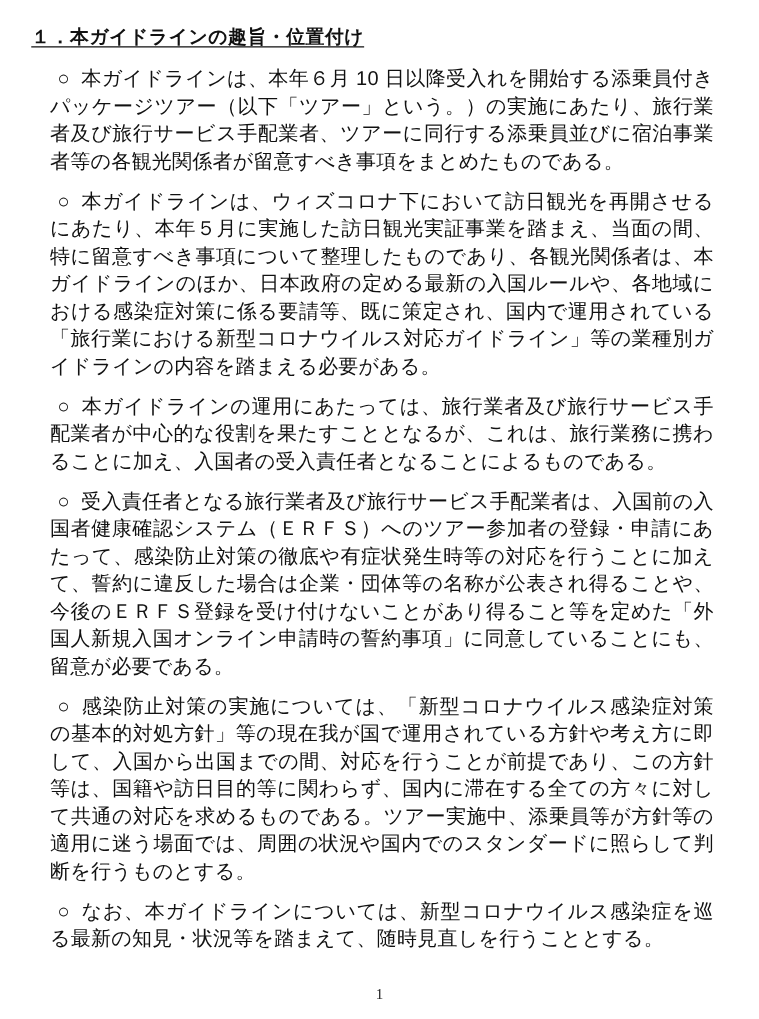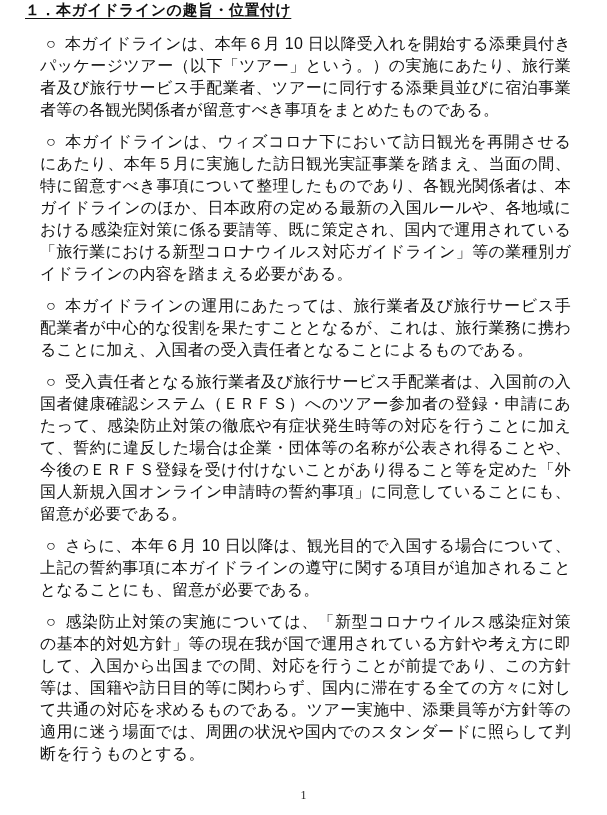--- a/index.html
+++ b/index.html
@@ -9,21 +9,21 @@
   }
   body {
     width: 607px;
     height: 815px;
     position: relative;
     font-family: "Liberation Sans", sans-serif;
     color: #111111;
     overflow: hidden;
   }
   .page {
-    padding-top: 0;
+    padding-top: 20px;
   }
   .heading {
     font-size: 15px;
     font-weight: bold;
     margin: 0 36px 13px 25px;
     text-decoration: underline;
     text-underline-offset: 3px;
     letter-spacing: 0.5px;
     line-height: 20px;
   }
@@ -57,20 +57,20 @@
   <h1 class="heading">１．本ガイドラインの趣旨・位置付け</h1>
 
   <p class="para"><span class="bullet">○</span><span class="ptext">本ガイドラインは、本年６月 10 日以降受入れを開始する添乗員付きパッケージツアー（以下「ツアー」という。）の実施にあたり、旅行業者及び旅行サービス手配業者、ツアーに同行する添乗員並びに宿泊事業者等の各観光関係者が留意すべき事項をまとめたものである。</span></p>
 
   <p class="para"><span class="bullet">○</span><span class="ptext">本ガイドラインは、ウィズコロナ下において訪日観光を再開させるにあたり、本年５月に実施した訪日観光実証事業を踏まえ、当面の間、特に留意すべき事項について整理したものであり、各観光関係者は、本ガイドラインのほか、日本政府の定める最新の入国ルールや、各地域における感染症対策に係る要請等、既に策定され、国内で運用されている「旅行業における新型コロナウイルス対応ガイドライン」等の業種別ガイドラインの内容を踏まえる必要がある。</span></p>
 
   <p class="para"><span class="bullet">○</span><span class="ptext">本ガイドラインの運用にあたっては、旅行業者及び旅行サービス手配業者が中心的な役割を果たすこととなるが、これは、旅行業務に携わることに加え、入国者の受入責任者となることによるものである。</span></p>
 
   <p class="para"><span class="bullet">○</span><span class="ptext">受入責任者となる旅行業者及び旅行サービス手配業者は、入国前の入国者健康確認システム（ＥＲＦＳ）へのツアー参加者の登録・申請にあたって、感染防止対策の徹底や有症状発生時等の対応を行うことに加えて、誓約に違反した場合は企業・団体等の名称が公表され得ることや、今後のＥＲＦＳ登録を受け付けないことがあり得ること等を定めた「外国人新規入国オンライン申請時の誓約事項」に同意していることにも、留意が必要である。</span></p>
 
-  <p class="para"><span class="bullet">○</span><span class="ptext">さらに、本年６月 10 日以降は、観光目的で入国する場合について、上記の誓約事項に本ガイドラインの遵守に関する項目が追加されることとなることにも、留意が必要である。</span></p>
 
   <p class="para"><span class="bullet">○</span><span class="ptext">感染防止対策の実施については、「新型コロナウイルス感染症対策の基本的対処方針」等の現在我が国で運用されている方針や考え方に即して、入国から出国までの間、対応を行うことが前提であり、この方針等は、国籍や訪日目的等に関わらず、国内に滞在する全ての方々に対して共通の対応を求めるものである。ツアー実施中、添乗員等が方針等の適用に迷う場面では、周囲の状況や国内でのスタンダードに照らして判断を行うものとする。</span></p>
 
+  <p class="para"><span class="bullet">○</span><span class="ptext">なお、本ガイドラインについては、新型コロナウイルス感染症を巡る最新の知見・状況等を踏まえて、随時見直しを行うこととする。</span></p>
 
   <div class="page-number">1</div>
 
 </div>
 
 </body></html>

